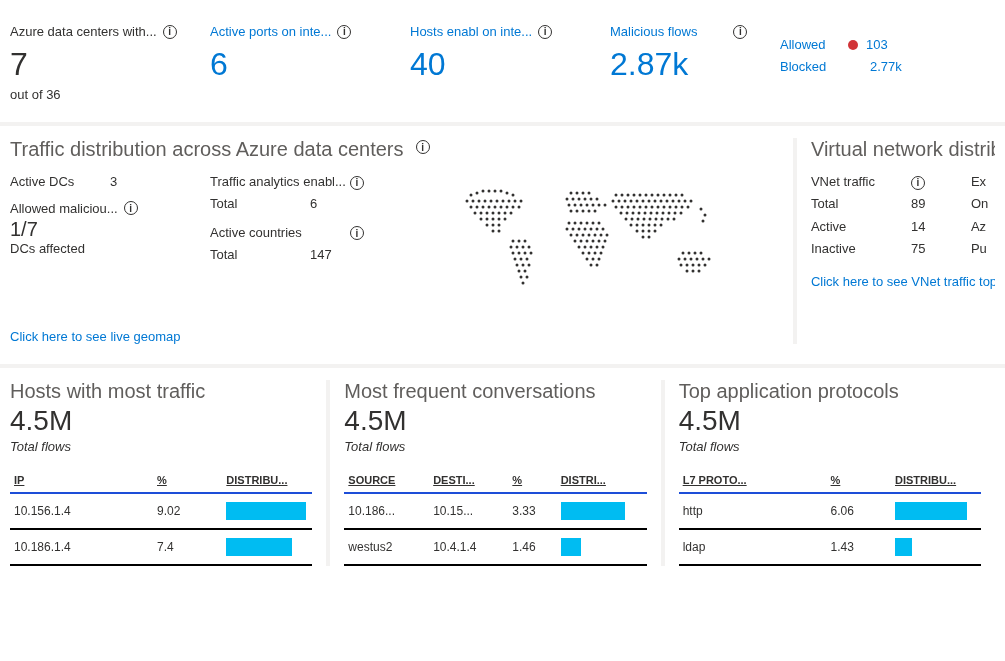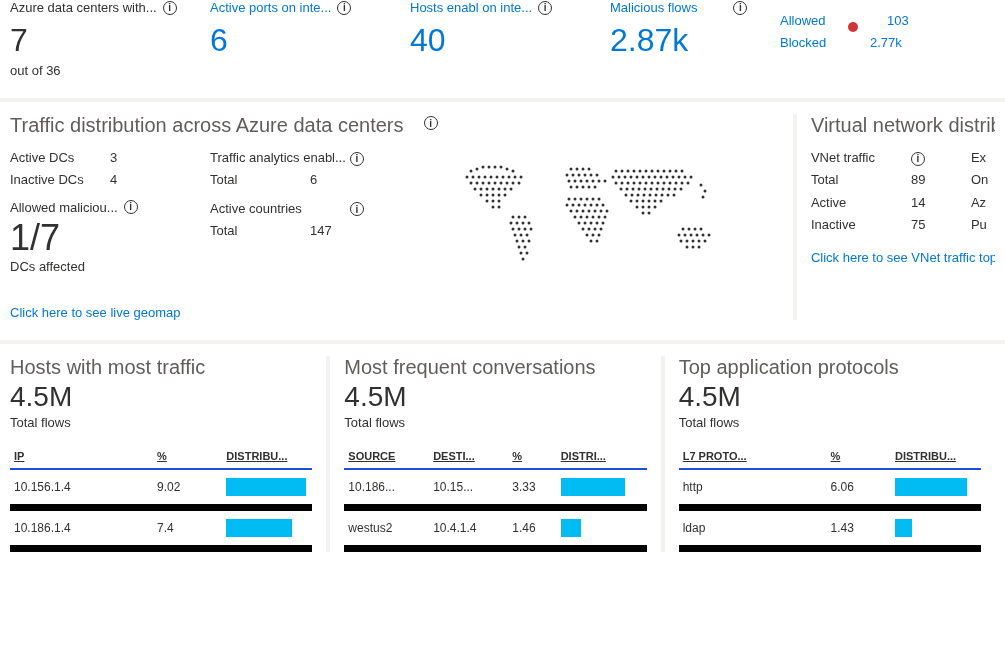--- a/index.html
+++ b/index.html
@@ -6,21 +6,21 @@
   body {
     margin: 0;
     font-family: "Segoe UI", Arial, sans-serif;
     font-size: 13px;
     color: #323130;
     background: #fff;
     width: 1005px;
   }
   .row-top {
     display: flex;
-    padding: 0 10px 0 10px;
+    padding: 24px 10px 0 10px;
   }
   .metric {
     width: 190px;
     padding-right: 10px;
   }
   .metric-wide { width: 200px; }
   .metric-title {
     font-size: 13px;
     color: #323130;
     display: flex;
@@ -64,21 +64,21 @@
     background: #d13438;
     vertical-align: 2px;
   }
   .side-stats {
     padding-top: 10px;
     font-size: 13px;
   }
   .side-stats-row {
     display: flex;
     gap: 8px;
-    align-items: flex-end;
+    align-items: center;
     line-height: 1.7;
   }
   .side-stats-row .lbl { color: #0078d4; width: 60px; }
   .side-stats-row .val { color: #0078d4; width: 50px; }
   .panel-sep {
     height: 4px;
     background: #f3f2f1;
     margin-top: 20px;
   }
   .row-panels {
@@ -87,21 +87,21 @@
     gap: 0;
   }
   .panel-traffic { width: 795px; border-right: 4px solid #f3f2f1; padding-right: 10px; }
   .panel-vnet { width: 200px; padding-left: 14px; overflow: hidden; }
   .panel-title {
     font-size: 20px;
     font-weight: 300;
     color: #605e5c;
     display: flex;
     align-items: flex-start;
-    gap: 20px;
+    gap: 12px;
     white-space: nowrap;
   }
   .panel-body {
     display: flex;
     margin-top: 10px;
   }
   .kv-col { width: 200px; }
   .kv-row {
     display: flex;
     font-size: 13px;
@@ -112,55 +112,55 @@
   .kv-row .i { width: 20px; }
   .kv-group-title {
     font-size: 13px;
     margin-top: 8px;
     display: flex;
     gap: 6px;
     white-space: nowrap;
     overflow: hidden;
   }
   .kv-big {
-    font-size: 36px;
+    font-size: 20px;
     font-weight: 300;
     margin-top: 2px;
   }
   .link-text { color: #0078d4; font-size: 13px; cursor: pointer; margin-top: 14px; display: inline-block; white-space: nowrap; }
   .map-wrap { flex: 1; display: flex; justify-content: center; align-items: flex-start; padding-top: 4px; }
   .row-tables {
     display: flex;
     padding: 12px 10px 0 10px;
   }
   .tbl-panel { flex: 1; padding-right: 14px; }
   .tbl-panel + .tbl-panel { border-left: 4px solid #f3f2f1; padding-left: 14px; }
   .tbl-big {
     font-size: 28px;
     font-weight: 300;
     margin-top: 2px;
   }
-  .tbl-sub { font-size: 13px; margin-top: 2px; margin-bottom: 14px; }
+  .tbl-sub { font-size: 13px; margin-top: 2px; margin-bottom: 14px; font-style: italic; }
   table { width: 100%; border-collapse: collapse; font-size: 12px; }
   th {
     text-align: left;
     font-weight: 600;
     text-transform: uppercase;
     font-size: 11px;
     color: #323130;
     padding: 6px 4px;
     border-bottom: 2px solid #1d4ed8;
     white-space: nowrap;
     overflow: hidden;
     text-overflow: ellipsis;
     text-decoration: underline;
   }
   td {
     padding: 8px 4px;
-    border-bottom: 7px solid #000000;
+    border-bottom: 2px solid #000000;
     white-space: nowrap;
     overflow: hidden;
     text-overflow: ellipsis;
   }
   .bar-cell { width: 90px; }
   .bar-bg { width: 80px; height: 18px; position: relative; }
   .bar-fill { height: 100%; background: #00bcf2; }
   .trunc { max-width: 60px; overflow: hidden; text-overflow: ellipsis; }
   .vnet-col2 { width: 60px; padding-left: 20px; overflow:hidden;}
 </style>
@@ -198,21 +198,21 @@
       <span>Malicious flows</span>
       <span class="info-icon" style="margin-left:30px">i</span>
     </div>
     <div class="metric-value link">2.87k</div>
   </div>
 
   <div class="side-stats">
     <div class="side-stats-row">
       <span class="lbl">Allowed</span>
       <span class="alert-dot"></span>
-      <span class="val" style="margin-left:21px">103</span>
+      <span class="val" style="margin-left:0">103</span>
     </div>
     <div class="side-stats-row">
       <span class="lbl">Blocked</span>
       <span style="width:10px"></span>
       <span class="val" style="margin-left:4px">2.77k</span>
     </div>
   </div>
 </div>
 
 <div class="panel-sep"></div>
@@ -221,24 +221,20 @@
   <div class="panel-traffic">
     <div class="panel-title">
       <span>Traffic distribution across Azure data centers</span>
       <span class="info-icon" style="margin-top:2px">i</span>
     </div>
     <div class="panel-body">
       <div class="kv-col">
         <div class="kv-row">
           <span class="k">Active DCs</span>
           <span class="v">3</span>
-        </div>
-        <div class="kv-row">
-          <span class="k">Inactive DCs</span>
-          <span class="v">4</span>
         </div>
         <div class="kv-group-title">
           <span>Allowed maliciou...</span>
           <span class="info-icon">i</span>
         </div>
         <div class="kv-big">1/7</div>
         <div style="font-size:13px">DCs affected</div>
       </div>
 
       <div class="kv-col">

